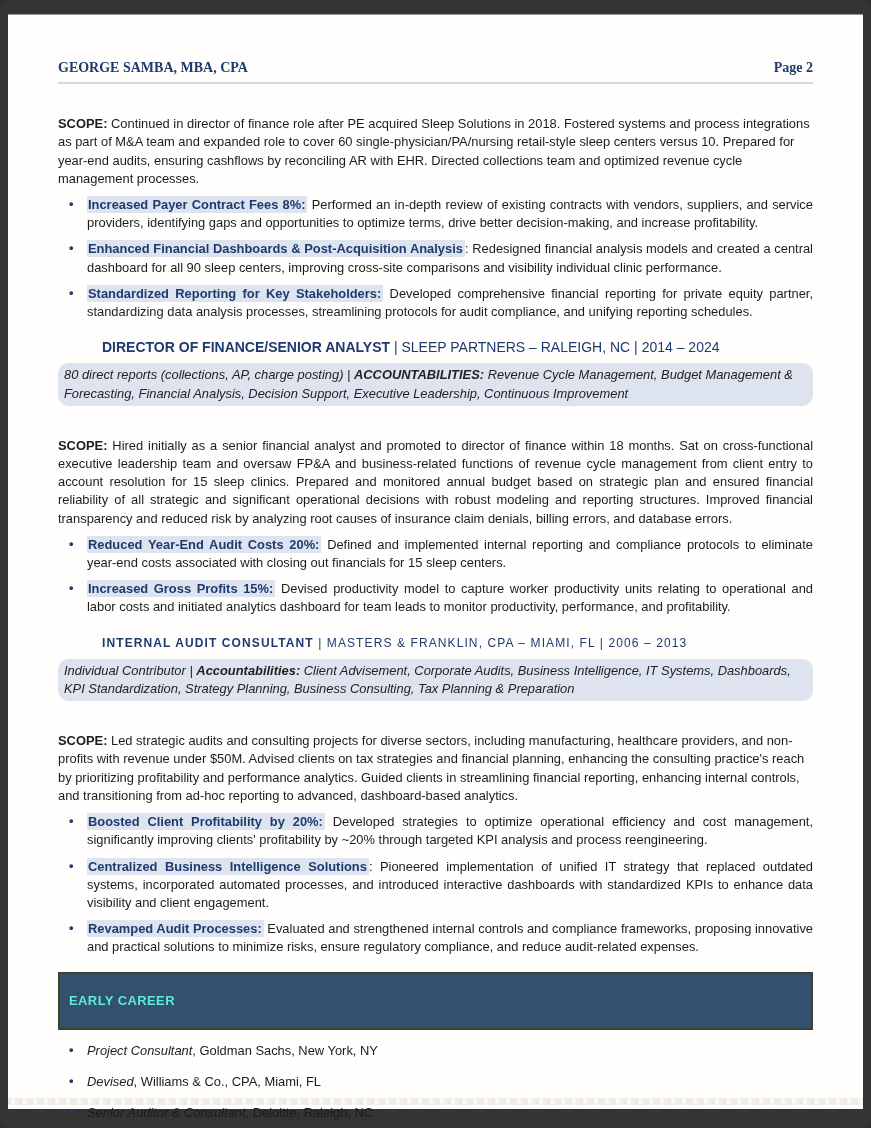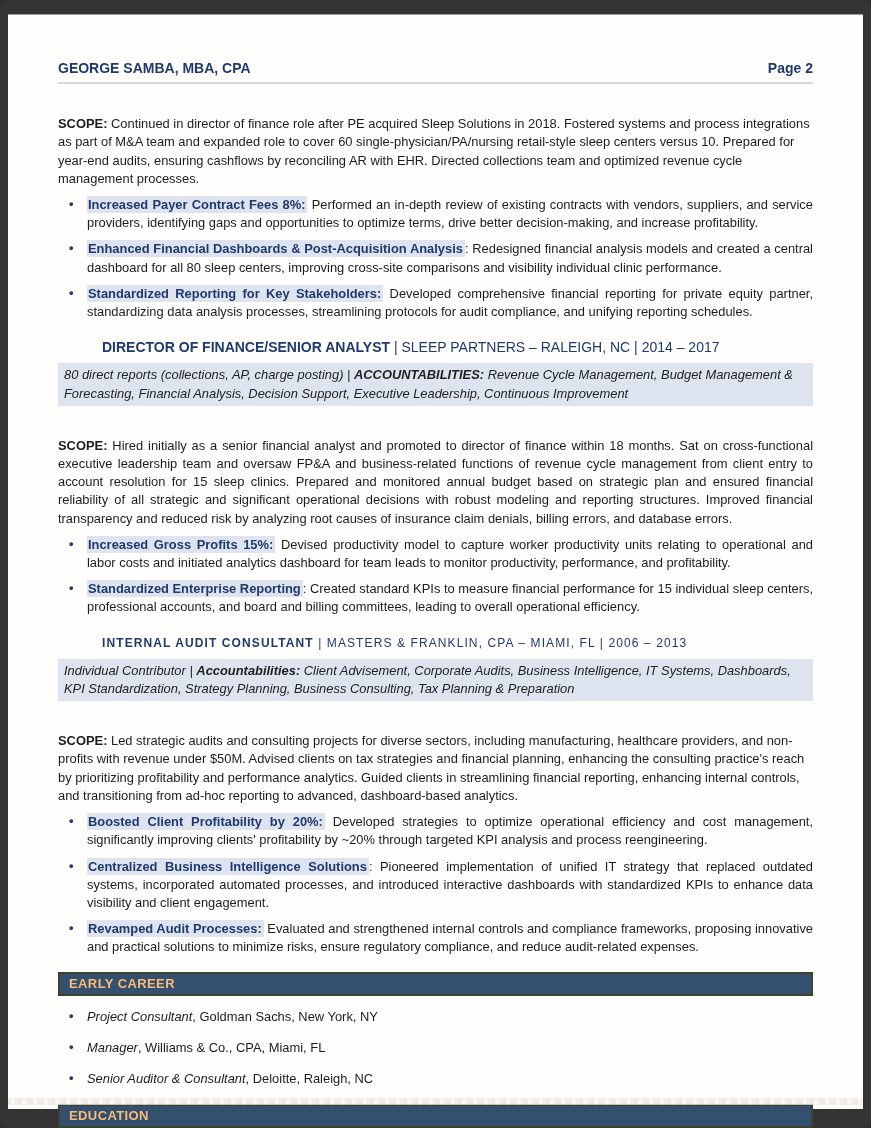--- a/index.html
+++ b/index.html
@@ -12,44 +12,44 @@
     position:relative; width:871px; height:1128px;
     background:#343434; border-radius:9px; overflow:hidden;
   }
   .page {
     position:absolute; left:8px; top:14px; width:855px; height:1095px;
     background:#fffefd; border-top:1px solid #9a9a9a;
   }
   .content { padding:44px 50px 0 50px; color:#1c1c1c; font-size:12.9px; line-height:18.2px; }
 
   .hdr { display:flex; justify-content:space-between; align-items:baseline;
-         color:#1e3a6e; font-weight:bold; font-size:14px; }
+         color:#1e3a6e; font-weight:bold; font-size:14px;font-family:Liberation Serif, serif; }
   .hdr-rule { border:none; border-top:2px solid #d9d9d9; margin-top:5px; }
 
   .para { margin-top:31px; }
   .justify { text-align:justify; }
   .scope-lbl { font-weight:bold; }
 
   .blt-group { }
   .blt { position:relative; padding-left:29px; margin-top:8px; }
   .blt::before { content:"•"; position:absolute; left:11px; top:-1px;
                  color:#1e3a6e; font-weight:bold; }
   .lead { font-weight:bold; color:#1e3a6e; background:#dde4ef; padding:1px 2px 1px 1px; }
 
   .role-head { margin-top:17px; color:#1e3a6e; font-size:14px; }
   .role-head .bold { font-weight:bold;margin-left:44px; }
   .role-head.spaced { letter-spacing:1.1px; font-size:12px; }
 
   .meta { font-style:italic; background:#dde4ef; color:#222;
-          padding:3px 6px; margin-top:7px; }
+          padding:3px 6px; margin-top:7px;border-radius:11px; }
   .meta .lbl { font-weight:bold; }
 
   .banner { margin-top:15px; background:#33506e; border:2px solid #3c4431;
-            color:#fdba74; font-weight:bold; font-size:13px;
-            letter-spacing:0.4px; padding:1px 9px; }
+            color:#5eead4; font-weight:bold; font-size:13px;
+            letter-spacing:0.4px; padding:18px 9px; }
 
   .sim-list { margin-top:6px; }
   .sim-list .blt { margin-top:10px; line-height:21px; }
   .it { font-style:italic; }
   .deg { font-weight:bold; }
 
   .artifact { position:absolute; left:0; right:0; bottom:4px; height:7px; opacity:.75;
     background:repeating-linear-gradient(90deg,#e8e4dd 0 3px,#f7f5f1 3px 7px,#ece8e1 7px 11px); }
 </style>
 </head>
@@ -62,49 +62,49 @@
       <div class="hdr">
         <span>GEORGE SAMBA, MBA, CPA</span>
         <span>Page 2</span>
       </div>
       <hr class="hdr-rule">
 
       <p class="para"><span class="scope-lbl">SCOPE:</span><span> Continued in director of finance role after PE acquired Sleep Solutions in 2018. Fostered systems and process integrations as part of M&amp;A team and expanded role to cover 60 single-physician/PA/nursing retail-style sleep centers versus 10. Prepared for year-end audits, ensuring cashflows by reconciling AR with EHR. Directed collections team and optimized revenue cycle management processes.</span></p>
 
       <div class="blt-group">
         <div class="blt justify"><span class="lead">Increased Payer Contract Fees 8%:</span><span> Performed an in-depth review of existing contracts with vendors, suppliers, and service providers, identifying gaps and opportunities to optimize terms, drive better decision-making, and increase profitability.</span></div>
-        <div class="blt justify"><span class="lead">Enhanced Financial Dashboards &amp; Post-Acquisition Analysis</span><span>: Redesigned financial analysis models and created a central dashboard for all 80 sleep centers, improving cross-site comparisons and visibility individual clinic performance.</span></div>
+        <div class="blt justify"><span class="lead">Enhanced Financial Dashboards &amp; Post-Acquisition Analysis</span><span>: Redesigned financial analysis models and created a central dashboard for all 90 sleep centers, improving cross-site comparisons and visibility individual clinic performance.</span></div>
         <div class="blt justify"><span class="lead">Standardized Reporting for Key Stakeholders:</span><span> Developed comprehensive financial reporting for private equity partner, standardizing data analysis processes, streamlining protocols for audit compliance, and unifying reporting schedules.</span></div>
       </div>
 
-      <div class="role-head"><span class="bold">DIRECTOR OF FINANCE/SENIOR ANALYST</span><span> | SLEEP PARTNERS – RALEIGH, NC | 2014 – 2017</span></div>
+      <div class="role-head"><span class="bold">DIRECTOR OF FINANCE/SENIOR ANALYST</span><span> | SLEEP PARTNERS – RALEIGH, NC | 2014 – 2024</span></div>
       <div class="meta"><span>80 direct reports (collections, AP, charge posting) | </span><span class="lbl">ACCOUNTABILITIES:</span><span> Revenue Cycle Management, Budget Management &amp; Forecasting, Financial Analysis, Decision Support, Executive Leadership, Continuous Improvement</span></div>
 
       <p class="para justify"><span class="scope-lbl">SCOPE:</span><span> Hired initially as a senior financial analyst and promoted to director of finance within 18 months. Sat on cross-functional executive leadership team and oversaw FP&amp;A and business-related functions of revenue cycle management from client entry to account resolution for 15 sleep clinics. Prepared and monitored annual budget based on strategic plan and ensured financial reliability of all strategic and significant operational decisions with robust modeling and reporting structures. Improved financial transparency and reduced risk by analyzing root causes of insurance claim denials, billing errors, and database errors.</span></p>
 
       <div class="blt-group">
+        <div class="blt justify"><span class="lead">Reduced Year-End Audit Costs 20%:</span><span> Defined and implemented internal reporting and compliance protocols to eliminate year-end costs associated with closing out financials for 15 sleep centers.</span></div>
         <div class="blt justify"><span class="lead">Increased Gross Profits 15%:</span><span> Devised productivity model to capture worker productivity units relating to operational and labor costs and initiated analytics dashboard for team leads to monitor productivity, performance, and profitability.</span></div>
-        <div class="blt justify"><span class="lead">Standardized Enterprise Reporting</span><span>: Created standard KPIs to measure financial performance for 15 individual sleep centers, professional accounts, and board and billing committees, leading to overall operational efficiency.</span></div>
       </div>
 
       <div class="role-head spaced"><span class="bold">INTERNAL AUDIT CONSULTANT</span><span> | MASTERS &amp; FRANKLIN, CPA – MIAMI, FL | 2006 – 2013</span></div>
       <div class="meta"><span>Individual Contributor | </span><span class="lbl">Accountabilities:</span><span> Client Advisement, Corporate Audits, Business Intelligence, IT Systems, Dashboards, KPI Standardization, Strategy Planning, Business Consulting, Tax Planning &amp; Preparation</span></div>
 
       <p class="para"><span class="scope-lbl">SCOPE:</span><span> Led strategic audits and consulting projects for diverse sectors, including manufacturing, healthcare providers, and non-profits with revenue under $50M. Advised clients on tax strategies and financial planning, enhancing the consulting practice's reach by prioritizing profitability and performance analytics. Guided clients in streamlining financial reporting, enhancing internal controls, and transitioning from ad-hoc reporting to advanced, dashboard-based analytics.</span></p>
 
       <div class="blt-group">
         <div class="blt justify"><span class="lead">Boosted Client Profitability by 20%:</span><span> Developed strategies to optimize operational efficiency and cost management, significantly improving clients' profitability by ~20% through targeted KPI analysis and process reengineering.</span></div>
         <div class="blt justify"><span class="lead">Centralized Business Intelligence Solutions</span><span>: Pioneered implementation of unified IT strategy that replaced outdated systems, incorporated automated processes, and introduced interactive dashboards with standardized KPIs to enhance data visibility and client engagement.</span></div>
         <div class="blt justify"><span class="lead">Revamped Audit Processes:</span><span> Evaluated and strengthened internal controls and compliance frameworks, proposing innovative and practical solutions to minimize risks, ensure regulatory compliance, and reduce audit-related expenses.</span></div>
       </div>
 
       <div class="banner">EARLY CAREER</div>
       <div class="sim-list">
         <div class="blt"><span class="it">Project Consultant</span><span>, Goldman Sachs, New York, NY</span></div>
-        <div class="blt"><span class="it">Manager</span><span>, Williams &amp; Co., CPA, Miami, FL</span></div>
+        <div class="blt"><span class="it">Devised</span><span>, Williams &amp; Co., CPA, Miami, FL</span></div>
         <div class="blt"><span class="it">Senior Auditor &amp; Consultant</span><span>, Deloitte, Raleigh, NC</span></div>
       </div>
 
       <div class="banner">EDUCATION</div>
       <div class="sim-list">
         <div class="blt"><span class="deg">Postgraduate Certificate, Management &amp; Leadership with Data Analytics</span><span> | MIT Sloan School of Management</span></div>
 
       </div>
 
     </div>

